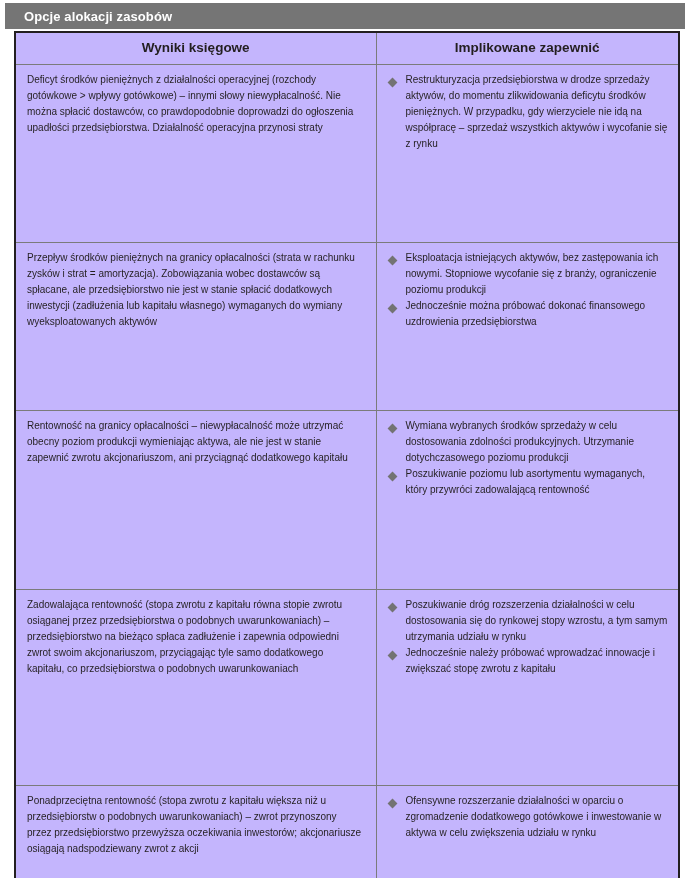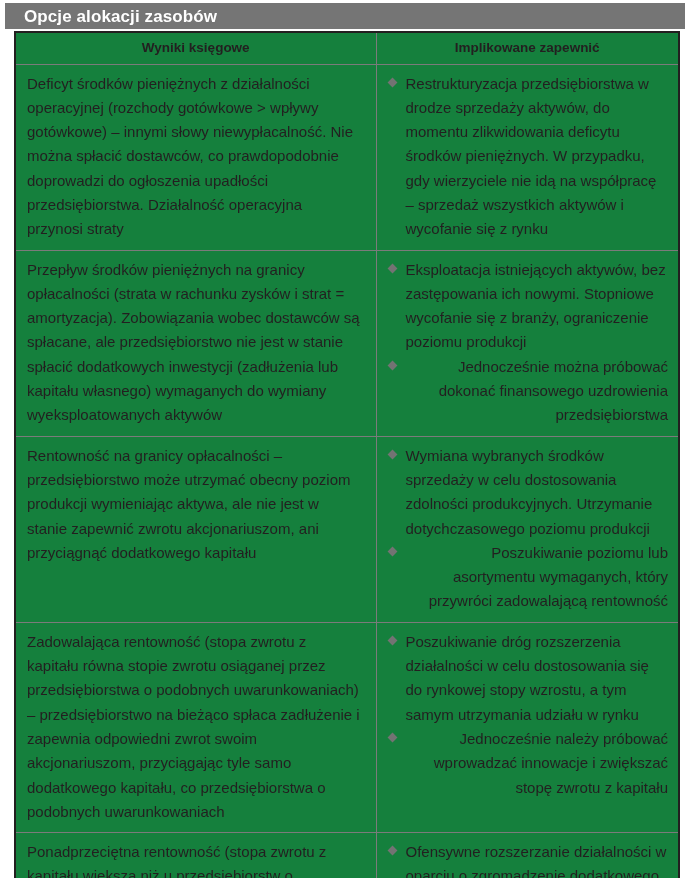--- a/index.html
+++ b/index.html
@@ -30,21 +30,21 @@
     width: 680px;
     height: 26px;
     background: #757575;
     display: flex;
     align-items: center;
     box-sizing: border-box;
     padding-left: 19px;
   }
   .title-bar .title-text {
     color: #ffffff;
-    font-size: 17px;
+    font-size: 13px;
     font-weight: 700;
     letter-spacing: 0.1px;
     line-height: 1;
   }
 
   
   .table-wrap {
     position: absolute;
     left: 14px;
     top: 31px;
@@ -55,42 +55,42 @@
     border-collapse: collapse;
     table-layout: fixed;
   }
   table.matrix col.c-left  { width: 361px; }
   table.matrix col.c-right { width: 303px; }
 
   table.matrix th,
   table.matrix td {
     border: 1px solid #7b7b7b;
     vertical-align: top;
-    background: #15803d;
+    background: #c4b5fd;
   }
 
   
   table.matrix {
     border-top: 2px solid #231f20;
     border-left: 2px solid #231f20;
     border-right: 2px solid #231f20;
     border-bottom: 2px solid #231f20;
   }
 
   thead th {
     text-align: center;
     font-size: 13.5px;
     font-weight: 700;
     padding: 7px 6px 8px 6px;
     border-bottom: 1px solid #231f20;
     line-height: 1.15;
   }
 
   tbody td {
-    font-size: 15px;
+    font-size: 10px;
     line-height: 1.62;
     padding: 7px 10px 8px 10px;
   }
   tbody tr td.cell-left {
     padding-left: 11px;
     padding-right: 14px;
   }
   tbody tr td.cell-right {
     padding-left: 10px;
     padding-right: 10px;
@@ -108,21 +108,20 @@
     margin: 0;
     padding: 0;
   }
   ul.bullets li {
     position: relative;
     padding-left: 19px;
     margin: 0 0 0 0;
   }
   ul.bullets li + li {
     margin-top: 0px;
-    text-align: right;
   }
   ul.bullets li .dia {
     position: absolute;
     left: 2px;
     top: 7px;
     width: 7px;
     height: 7px;
     background: #737373;
     transform: rotate(45deg);
   }
@@ -187,21 +186,21 @@
               <li>
                 <span class="dia"></span>
                 <span class="btxt">Jednocześnie można próbować dokonać finansowego uzdrowienia przedsiębiorstwa</span>
               </li>
             </ul>
           </td>
         </tr>
 
         <tr class="r3">
           <td class="cell-left">
-            <p class="para">Rentowność na granicy opłacalności – przedsiębiorstwo może utrzymać obecny poziom produkcji wymieniając aktywa, ale nie jest w stanie zapewnić zwrotu akcjonariuszom, ani przyciągnąć dodatkowego kapitału</p>
+            <p class="para">Rentowność na granicy opłacalności – niewypłacalność może utrzymać obecny poziom produkcji wymieniając aktywa, ale nie jest w stanie zapewnić zwrotu akcjonariuszom, ani przyciągnąć dodatkowego kapitału</p>
           </td>
           <td class="cell-right">
             <ul class="bullets">
               <li>
                 <span class="dia"></span>
                 <span class="btxt">Wymiana wybranych środków sprzedaży w celu dostosowania zdolności produkcyjnych. Utrzymanie dotychczasowego poziomu produkcji</span>
               </li>
               <li>
                 <span class="dia"></span>
                 <span class="btxt">Poszukiwanie poziomu lub asortymentu wymaganych, który przywróci zadowalającą rentowność</span>

